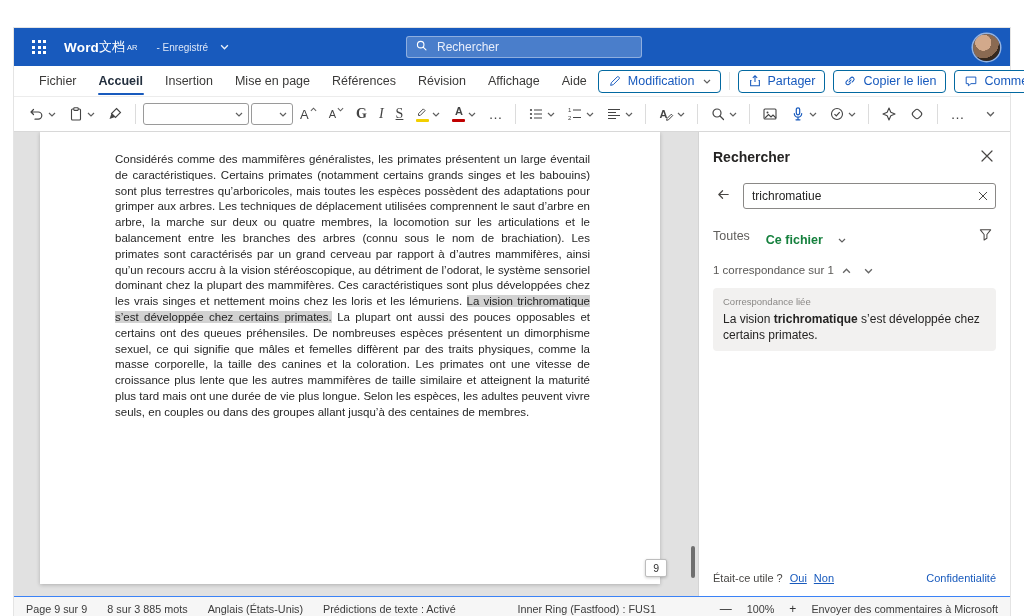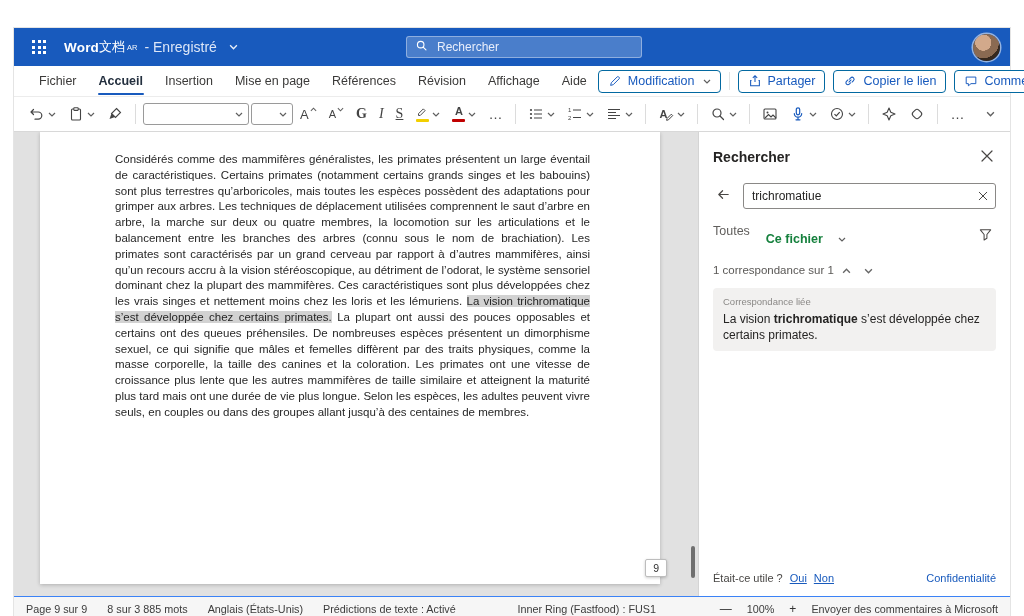--- a/index.html
+++ b/index.html
@@ -18,21 +18,21 @@
   .titlebar{
     height:38px;flex:0 0 38px;background:var(--brand-blue,#185abd);
     display:flex;align-items:center;padding:0 10px;color:#fff;position:relative;
   }
   .waffle{width:30px;height:30px;display:grid;place-items:center;cursor:pointer;border-radius:3px;}
   .waffle-grid{display:grid;grid-template-columns:repeat(3,3px);grid-gap:2.5px;}
   .waffle-grid i{width:3px;height:3px;background:#fff;display:block;}
   .app-name{font-weight:700;font-size:13.5px;margin-left:10px;letter-spacing:.2px;}
   .doc-name{font-size:13px;}
   .doc-badge{font-size:7.5px;vertical-align:super;margin-left:2px;opacity:.95;}
-  .saved{margin-left:7px;font-size:14px;color:#dce6f7;}
+  .saved{margin-left:19px;font-size:10px;color:#dce6f7;}
   .title-chev{margin-left:12px;opacity:.9;display:flex;align-items:center;}
   .tb-search{
     position:absolute;left:392px;top:8px;width:236px;height:22px;
     background:rgba(255,255,255,.22);border:1px solid rgba(255,255,255,.38);
     border-radius:3px;display:flex;align-items:center;padding:0 8px;gap:7px;box-sizing:border-box;
   }
   .tb-search input{background:transparent;border:none;outline:none;color:#fff;font-size:12px;width:100%;font-family:inherit;}
   .tb-search input::placeholder{color:#e8eefb;}
   .avatar{
     margin-left:auto;width:27px;height:27px;border-radius:50%;cursor:pointer;
@@ -116,21 +116,21 @@
   }
   .fp-head{display:flex;align-items:center;justify-content:space-between;}
   .fp-title{font-size:14px;font-weight:600;color:#252423;}
   .iconbtn{display:flex;align-items:center;justify-content:center;color:#484644;cursor:pointer;padding:3px;border-radius:3px;}
   .fp-searchrow{display:flex;align-items:center;gap:9px;margin-top:14px;}
   .fp-input{
     flex:1;height:26px;border:1px solid #8a8886;border-radius:3px;display:flex;
     align-items:center;padding:0 6px;gap:4px;box-sizing:border-box;
   }
   .fp-input input{border:none;outline:none;flex:1;font-size:12px;color:#252423;font-family:inherit;min-width:0;}
-  .fp-tabs{display:flex;align-items:flex-start;margin-top:15px;font-size:12.5px;color:#605e5c;gap:16px;}
+  .fp-tabs{display:flex;align-items:center;margin-top:15px;font-size:12.5px;color:#605e5c;gap:16px;}
   .fp-scope{color:#15803d;font-weight:600;display:flex;align-items:center;gap:15px;cursor:pointer;margin-top:8px;}
   .fp-tab-all{cursor:pointer;}
   .fp-funnel{margin-left:auto;}
   .fp-count-row{display:flex;align-items:center;margin-top:13px;font-size:11.5px;color:#5a5856;gap:4px;}
   .fp-count{font-weight:400;}
   .navbtn{display:flex;align-items:center;justify-content:center;width:18px;height:18px;color:#666;cursor:pointer;border-radius:2px;}
   .fp-card{margin-top:9px;background:#f2f1f0;border-radius:4px;padding:8px 10px;cursor:pointer;}
   .fp-card-label{font-size:9.5px;color:#8a8886;}
   .fp-card-body{font-size:12px;color:#252423;margin-top:4px;line-height:16px;}
   .fp-card-body b{font-weight:700;}

